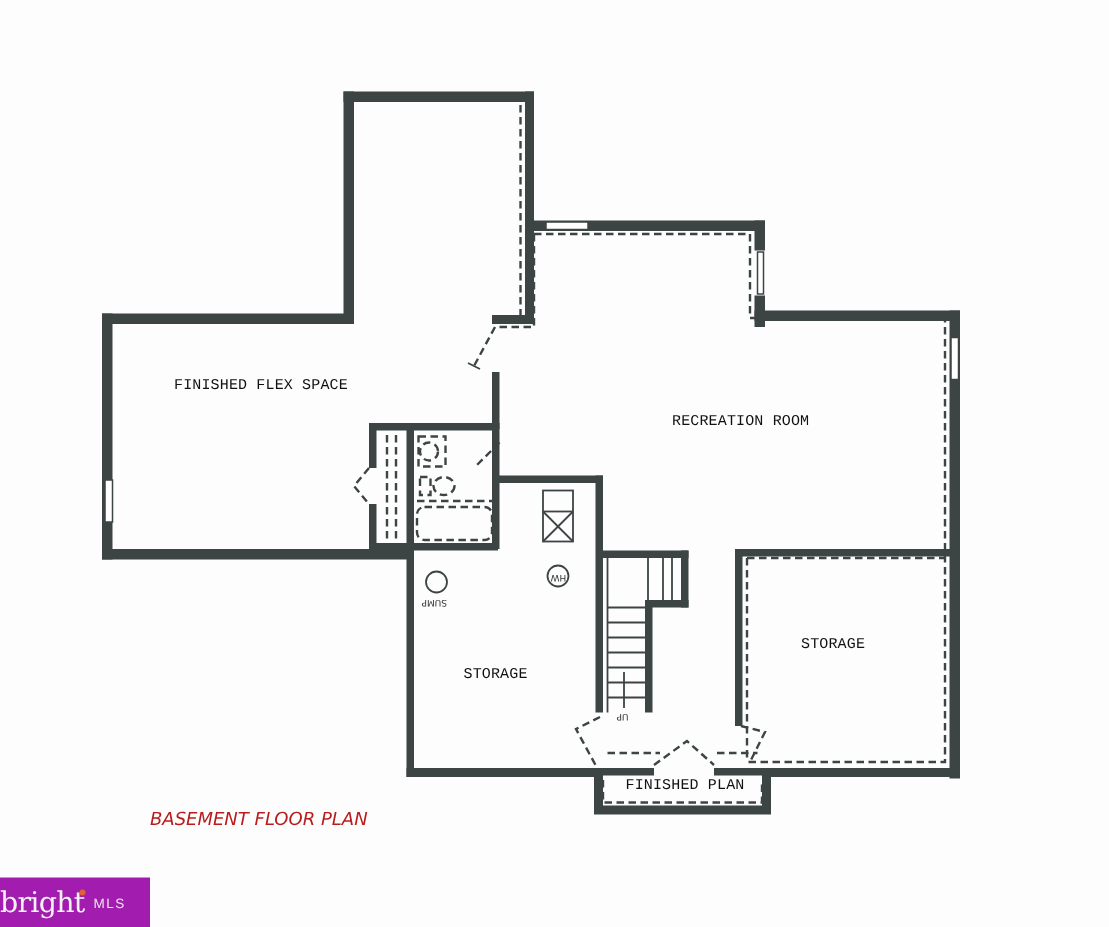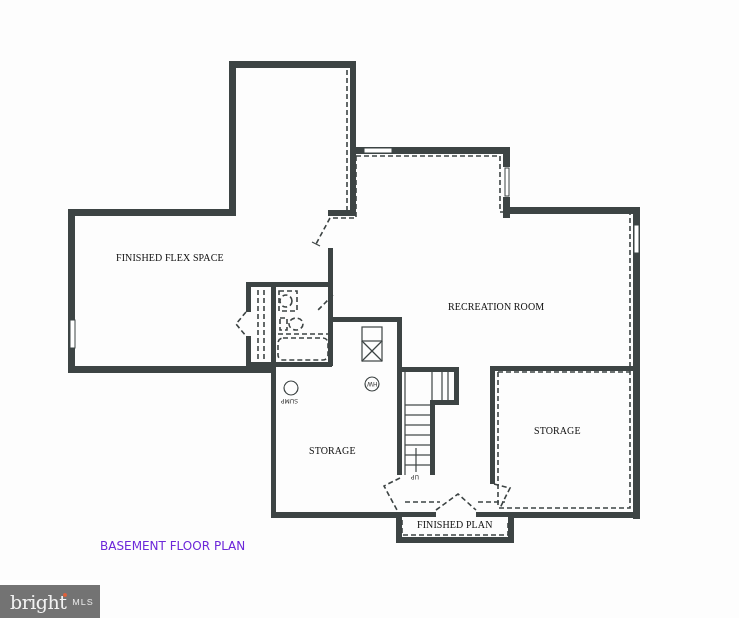--- a/index.html
+++ b/index.html
@@ -2,24 +2,24 @@
 <html><head>
   <meta charset="utf-8">
   <style>
     html, body { margin: 0; padding: 0; }
     body { width: 739px; height: 618px; background: #fdfdfd; position: relative; overflow: hidden; font-family: "Liberation Sans", sans-serif; }
     #plan { position: absolute; left: 0; top: 0; width: 739px; height: 618px; }
     .wall { fill: #3d4444; }
     .dash { fill: none; stroke: #3d4444; stroke-width: 1.6; stroke-dasharray: 5 3; }
     .thin { fill: none; stroke: #3d4444; stroke-width: 1.2; }
     .win { fill: #ffffff; stroke: #3d4444; stroke-width: 1; }
-    .label { position: absolute; font-family: Liberation Serif, serif; font-size: 10px; color: #111; white-space: nowrap; letter-spacing: 0.1px; }
-    .title { position: absolute; font-family: "DejaVu Sans", sans-serif; font-size: 12px; color: #6d28d9; white-space: nowrap; }
+    .label { position: absolute; font-family: Liberation Mono, monospace; font-size: 10px; color: #111; white-space: nowrap; letter-spacing: 0.1px; }
+    .title { position: absolute; font-family: "DejaVu Sans", sans-serif; font-size: 12px; color: #b91c1c; white-space: nowrap; font-style: italic; }
     .mini { position: absolute; font-family: "DejaVu Sans", sans-serif; font-size: 6px; color: #333; }
-    #logo { position: absolute; left: 0; top: 585px; width: 100px; height: 33px; background: #737373; display: flex; align-items: center; padding-left: 10px; box-sizing: border-box; }
+    #logo { position: absolute; left: 0; top: 585px; width: 100px; height: 33px; background: #a21caf; display: flex; align-items: center; padding-left: 0; box-sizing: border-box; }
     #logo .bright { font-family: "DejaVu Serif", serif; font-size: 19px; color: #f2f2f2; letter-spacing: -0.5px; }
     #logo .dot { display: inline-block; width: 4px; height: 4px; background: #e0603a; border-radius: 50%; margin-left: -3px; margin-top: -14px; }
     #logo .mls { font-family: Liberation Sans, sans-serif; font-size: 9px; color: #e8e8e8; margin-left: 5px; letter-spacing: 1px; }
   </style>
 </head>
 <body>
 
 <svg id="plan" viewBox="0 0 739 618" xmlns="http://www.w3.org/2000/svg">
 
   <g>
@@ -126,21 +126,21 @@
     <circle class="thin" cx="291" cy="388" r="7"></circle>
     <circle class="thin" cx="372" cy="384" r="7"></circle>
     <rect class="thin" x="362" y="327" width="20" height="34"></rect>
     <line class="thin" x1="362" y1="341" x2="382" y2="361"></line>
     <line class="thin" x1="382" y1="341" x2="362" y2="361"></line>
     <line class="thin" x1="362" y1="341" x2="382" y2="341"></line>
   </g>
 </svg>
 
 <div class="label" style="left:116px; top:252px;">FINISHED FLEX SPACE</div>
-<div class="label" style="left:448px; top:276px;margin-top:25px;">RECREATION ROOM</div>
+<div class="label" style="left:448px; top:276px;">RECREATION ROOM</div>
 <div class="label" style="left:309px; top:445px;">STORAGE</div>
 <div class="label" style="left:534px; top:425px;">STORAGE</div>
 <div class="label" style="left:417px; top:519px;">FINISHED PLAN</div>
 
 <div class="mini" style="left:281px; top:398px; transform: rotate(180deg);">SUMP</div>
 <div class="mini" style="left:367px; top:381px; transform: rotate(180deg);">HW</div>
 <div class="mini" style="left:411px; top:474px; transform: rotate(180deg);">UP</div>
 
 <div class="title" style="left:100px; top:539px;">BASEMENT FLOOR PLAN</div>
 

